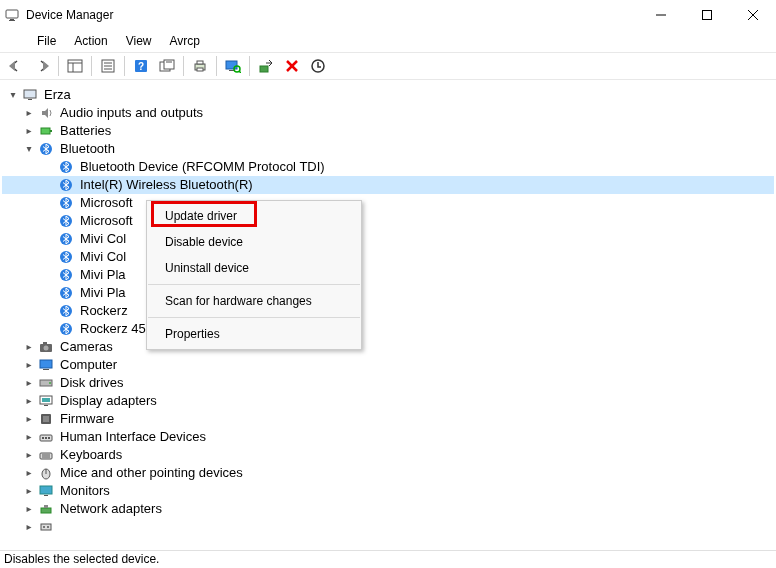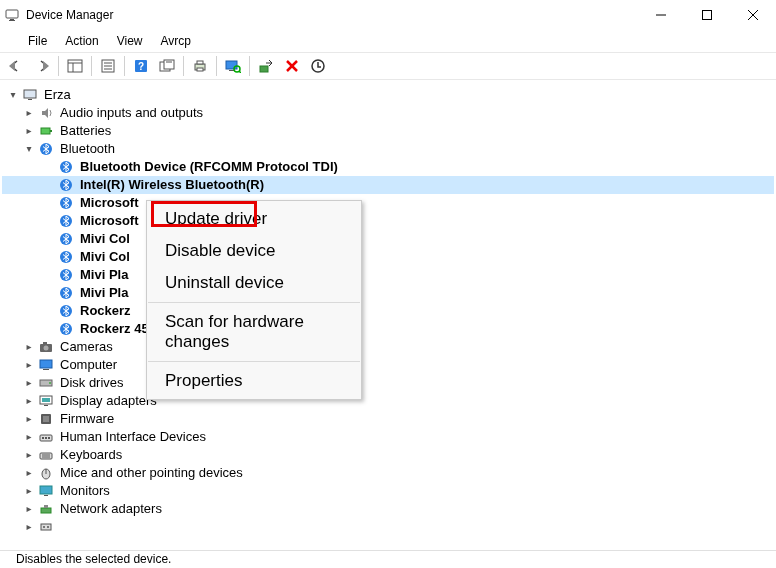--- a/index.html
+++ b/index.html
@@ -4,46 +4,46 @@
 <style>
 * { box-sizing: border-box; margin: 0; padding: 0; font-family: "Segoe UI", Tahoma, sans-serif; }
 body { background: #fff; width: 776px; height: 568px; overflow: hidden; position: relative; }
 
 .titlebar { display: flex; align-items: center; height: 30px; padding: 0 0 0 4px; }
 .titlebar .app-icon { width: 16px; height: 16px; margin-right: 6px; display:flex;align-items:center;justify-content:center;}
 .titlebar .title { font-size: 12px; flex: 1; }
 .win-btns { display: flex; }
 .win-btn { width: 46px; height: 30px; display: flex; align-items: center; justify-content: center; }
 
-.menubar { display: flex; gap: 2px; height: 22px; padding-left: 20px; font-size: 12px; align-items: center; }
+.menubar { display: flex; gap: 2px; height: 22px; padding-left: 8px; font-size: 12px; align-items: center; margin-left: 21px; }
 .menubar .menu-item { padding: 2px 8px; }
 
 .toolbar { display: flex; gap: 2px; height: 28px; padding: 2px 4px; align-items: center; border-top: 1px solid #e8e8e8; border-bottom: 1px solid #e8e8e8; }
 .tool-btn { width: 24px; height: 24px; display: flex; align-items: center; justify-content: center; }
 .tool-sep { width: 1px; height: 20px; background: #d0d0d0; margin: 0 2px; }
 
 .tree { position:absolute; top:82px; left:0; right:0; bottom:18px; overflow:hidden; font-size: 13px; line-height: 18px; padding: 4px 2px 0 2px; }
 .row { display: flex; align-items: center; height: 18px; white-space: nowrap; }
 .exp { width: 14px; height: 14px; display:flex; align-items:center; justify-content:center; margin-right:2px; font-size:10px; color:#555;}
 .indent0 { padding-left: 4px; }
 .indent1 { padding-left: 20px; }
-.indent2 { padding-left: 40px; font-weight: bold; }
+.indent2 { padding-left: 40px; }
 .node-icon { width: 16px; height: 16px; margin-right: 4px; display:flex;align-items:center;justify-content:center;}
 .selected { background: #cce8ff; }
 .label { padding: 0 2px; }
 .row.selected .label { background:#cce8ff; }
 
-.ctx-menu { position: absolute; left: 146px; top: 200px; width: 216px; background: #f8f8f8; border: 1px solid #ccc; box-shadow: 2px 2px 4px rgba(0,0,0,0.25); font-size: 17px; padding: 2px 0; z-index:10;}
+.ctx-menu { position: absolute; left: 146px; top: 200px; width: 216px; background: #f8f8f8; border: 1px solid #ccc; box-shadow: 2px 2px 4px rgba(0,0,0,0.25); font-size: 12px; padding: 2px 0; z-index:10;}
 .ctx-item { padding: 6px 18px; }
 .ctx-sep { height:1px; background:#d9d9d9; margin:3px 1px; }
 .ctx-item.bold { font-weight:400;}
 
 .highlight-box { position:absolute; left:151px; top:201px; width:106px; height:26px; border:3px solid #e60000; z-index:20; pointer-events:none;}
 
-.statusbar { position:absolute; bottom:0; left:0; right:0; height:18px; font-size:12px; padding:1px 16px; border-top:1px solid #e0e0e0;}
+.statusbar { position:absolute; bottom:0; left:0; right:0; height:18px; font-size:12px; padding:1px 4px; border-top:1px solid #e0e0e0;}
 
 svg { display:block; }
 </style>
 </head>
 <body>
 
 <div class="titlebar">
   <span class="app-icon">
     <svg width="14" height="14" viewBox="0 0 14 14">
         <rect x="1" y="2" width="12" height="8" rx="1" fill="none" stroke="#555"></rect>

